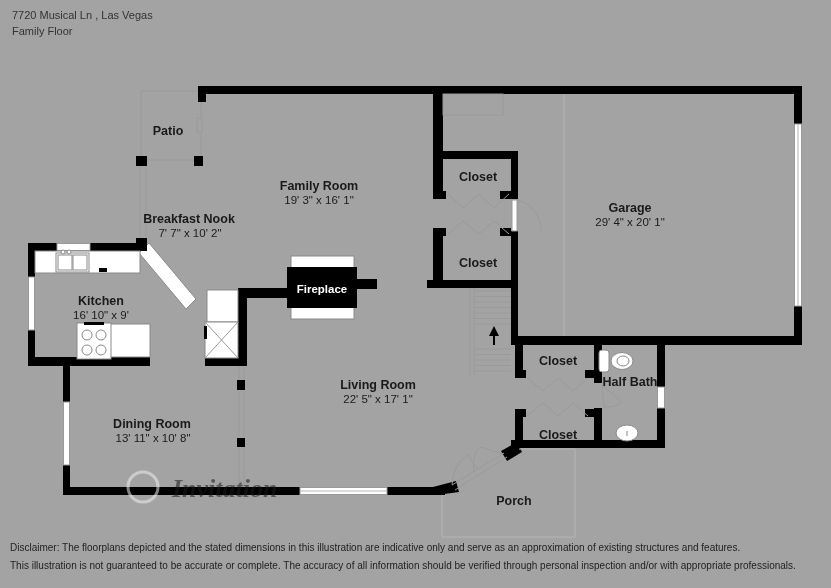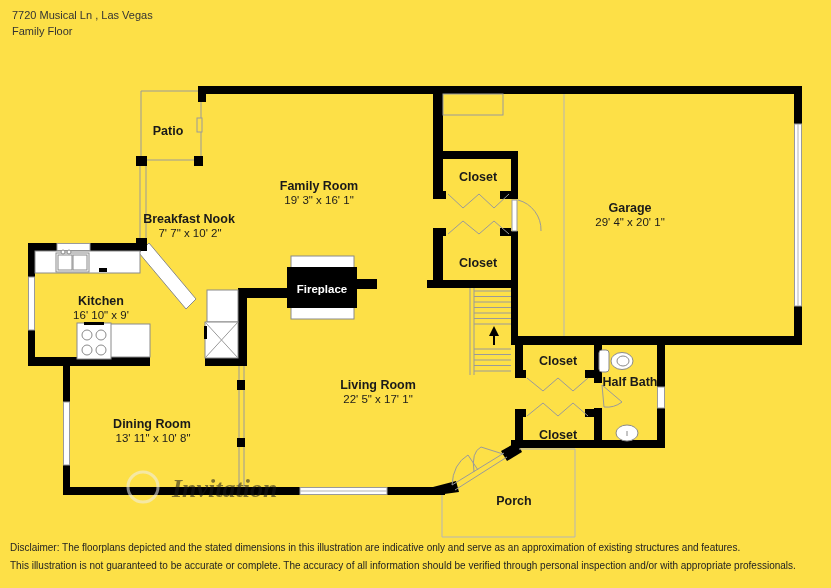--- a/index.html
+++ b/index.html
@@ -1,19 +1,19 @@
 <!DOCTYPE html>
 <html><head>
 <meta charset="utf-8">
 <style>
   html,body{margin:0;padding:0;background:#ffffff;}
   .screen{
     position:relative;
     width:831px;height:588px;
-    background:#fde047;
+    background:#a3a3a3;
     font-family:"Liberation Sans", sans-serif;
     overflow:hidden;
   }
   .hdr{position:absolute;left:12px;color:#333;font-size:11px;line-height:13px;}
   .hdr.addr{top:9px;}
   .hdr.floor{top:25px;}
   .disc{position:absolute;left:10px;color:#222;font-size:10px;line-height:12px;white-space:nowrap;}
   .disc.l1{top:542px;}
   .disc.l2{top:560px;}
   svg{position:absolute;top:0;left:0;}

